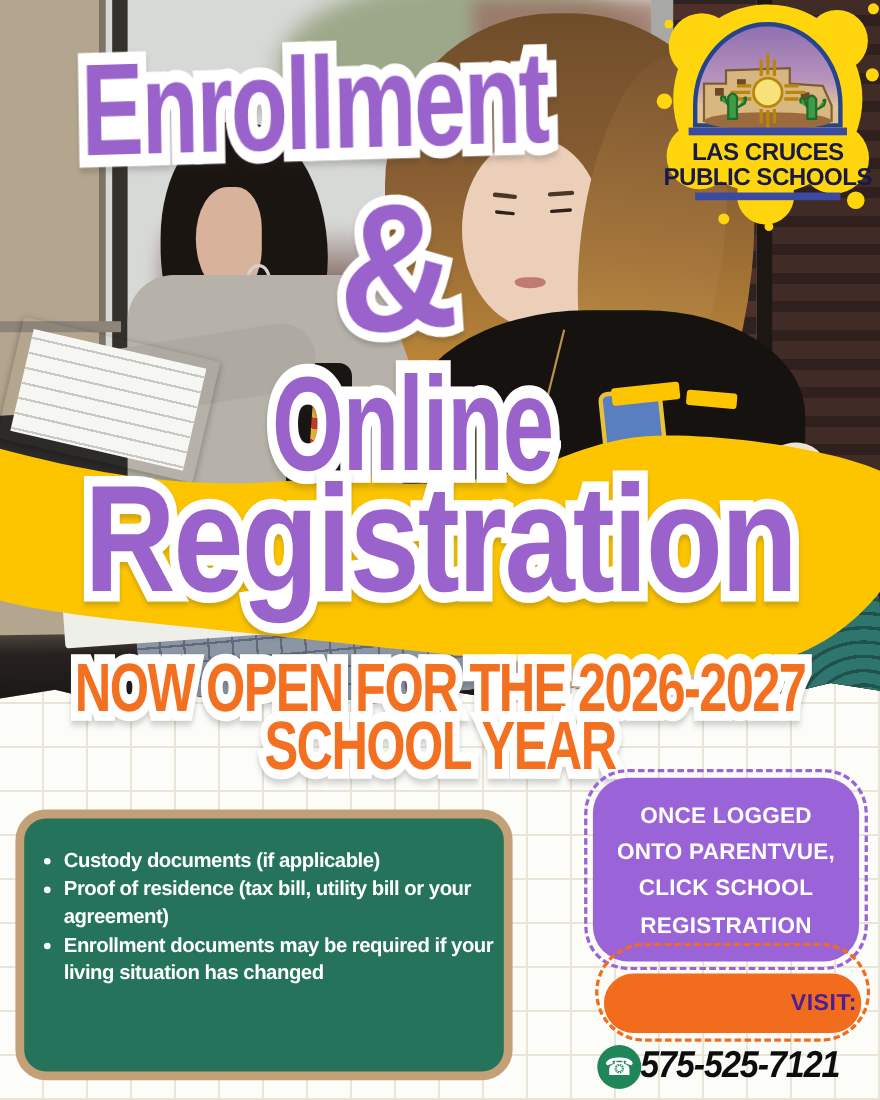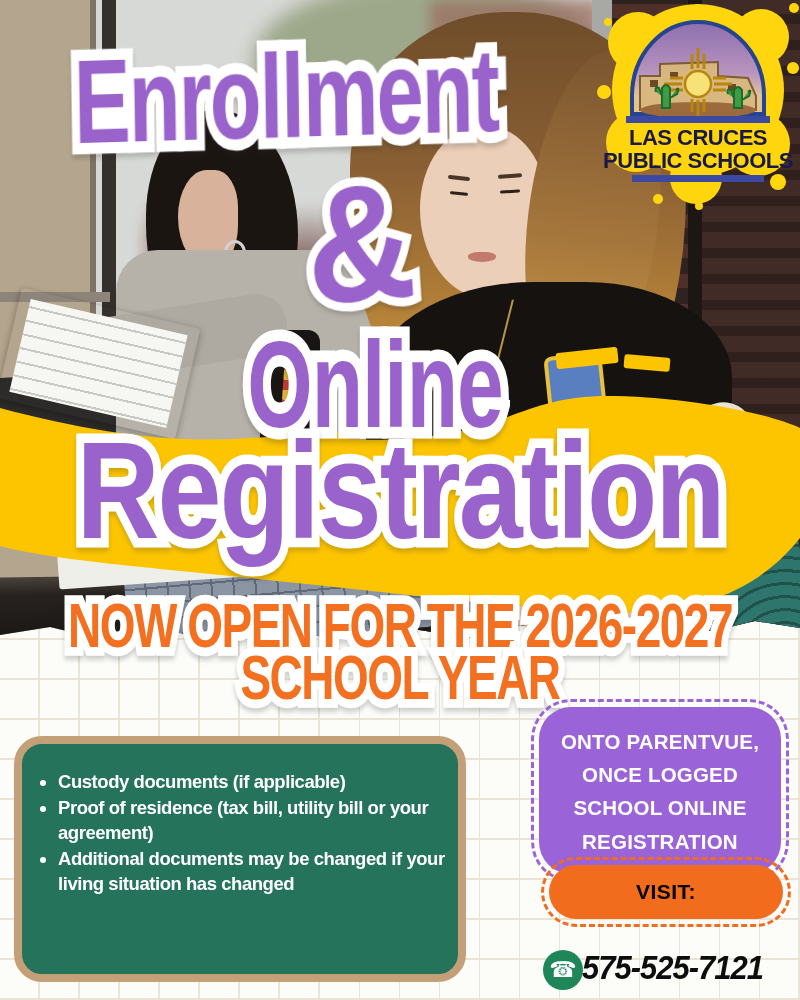--- a/index.html
+++ b/index.html
@@ -121,22 +121,22 @@
   .green-title{margin:16px 34px 0;font-size:21px;font-weight:bold;text-align:center;line-height:1.3;}
   .green-card ul{margin:26px 4px 0 0;padding-left:36px;font-size:18.5px;font-weight:bold;
     line-height:1.32;letter-spacing:-0.45px;}
   .green-card li{margin-bottom:2px;}
 
   .dash-wrap{position:absolute;z-index:3;border-radius:40px;padding:5px;}
   .purple-wrap{left:531px;top:699px;width:258px;border:3px dashed #9a63d8;}
   .purple-inner{background:#9a63d8;border-radius:32px;padding:18px 4px 16px;color:#fff;
     font-weight:bold;font-size:20.5px;line-height:1.62;text-align:center;letter-spacing:.2px;}
   .orange-wrap{left:541px;top:857px;width:250px;border:3px dashed #f26c1d;border-radius:48px;}
-  .orange-inner{background:#f26c1d;border-radius:42px;padding:13px 4px 14px;color:#000000;
-    font-weight:bold;text-align:center;line-height:1.3;}
+  .orange-inner{background:#f26c1d;border-radius:42px;padding:13px 4px 14px;color:#4c1d95;
+    font-weight:bold;text-align:right;line-height:1.3;margin-top:20px;}
   .visit-l1{font-size:21px;letter-spacing:.5px;}
   .visit-l2{font-size:25px;letter-spacing:-0.5px;}
 
   
   .phone-icon{position:absolute;left:543px;top:950px;width:40px;height:40px;border-radius:50%;
     background:#1f8659;color:#fff;font-size:22px;line-height:40px;text-align:center;z-index:3;}
   .phone-number{position:absolute;left:582px;top:948px;width:210px;z-index:3;color:#0d0d0d;
     font-size:31px;font-weight:bold;letter-spacing:-1px;transform:scaleY(1.1);transform-origin:left top;
     font-style:italic;}
 </style>
@@ -260,29 +260,29 @@
         <text x="102" y="176" text-anchor="middle" font-family="Liberation Sans, sans-serif" font-weight="bold" font-size="22" fill="#191947" letter-spacing="-0.5">PUBLIC SCHOOLS</text>
         <rect x="36" y="183" width="132" height="7" fill="#3b4aa0"></rect>
       </g>
     </svg>
   </div>
 
   <div class="green-card">
     <ul>
       <li>Custody documents (if applicable)</li>
       <li>Proof of residence (tax bill, utility bill or your agreement)</li>
-      <li>Additional documents may be changed if your living situation has changed</li>
+      <li>Enrollment documents may be required if your living situation has changed</li>
     </ul>
   </div>
 
   <div class="dash-wrap purple-wrap">
     <div class="purple-inner">
+      <div>ONCE LOGGED</div>
       <div>ONTO PARENTVUE,</div>
-      <div>ONCE LOGGED</div>
-      <div>SCHOOL ONLINE</div>
+      <div>CLICK SCHOOL</div>
       <div>REGISTRATION</div>
     </div>
   </div>
 
   <div class="dash-wrap orange-wrap">
     <div class="orange-inner">
       <div class="visit-l1">VISIT:</div>
     </div>
   </div>
 

